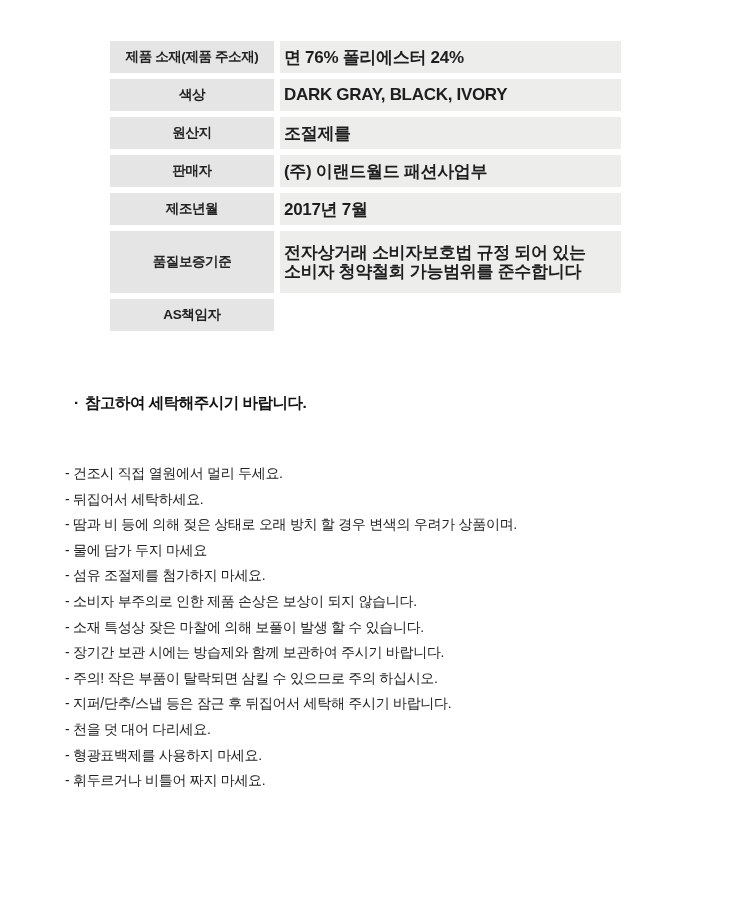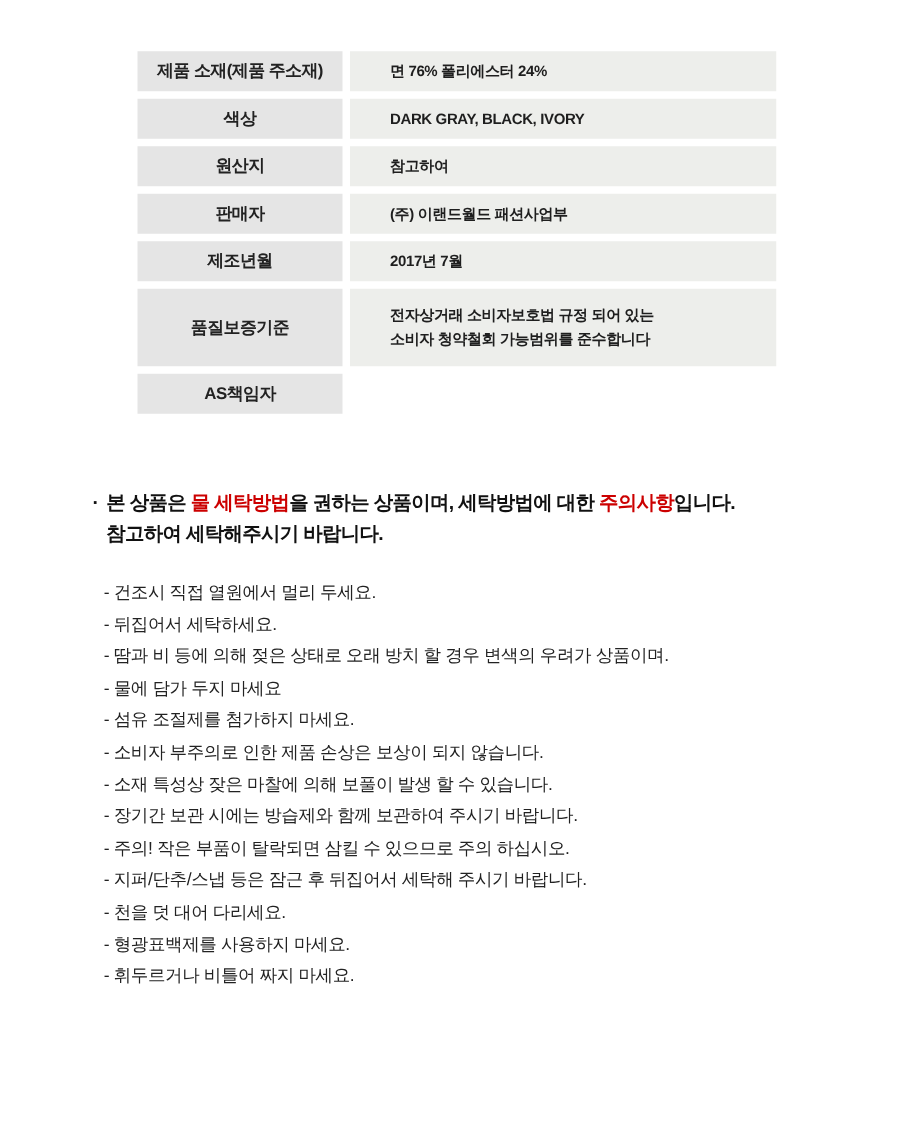--- a/index.html
+++ b/index.html
@@ -42,23 +42,23 @@
     flex-shrink: 0;
   }
   .spec-value {
     width: 341px;
     min-height: 32px;
     margin-left: 6px;
     background: #edeeeb;
     display: flex;
     flex-direction: column;
     justify-content: center;
-    padding-left: 32px;
+    padding-left: 4px;
     box-sizing: border-box;
-    font-size: 12px;
+    font-size: 17px;
     font-weight: 600;
     letter-spacing: -0.3px;
     color: #1e1e1e;
   }
   .spec-row.tall .spec-label,
   .spec-row.tall .spec-value { min-height: 62px; }
   .spec-value .vline { line-height: 19px; }
 
   
   .notice {
@@ -75,21 +75,21 @@
   }
   .notice-bullet {
     width: 11px;
     flex-shrink: 0;
   }
   .red { color: #cc0000; }
 
   
   .care-list {
     position: absolute;
-    left: 83px;
+    left: 65px;
     top: 461px;
     width: 620px;
   }
   .care-item {
     font-size: 14px;
     line-height: 25.6px;
     letter-spacing: -0.3px;
     color: #222222;
   }
 </style>
@@ -103,21 +103,21 @@
     <div class="spec-value">면 76% 폴리에스터 24%</div>
   </div>
 
   <div class="spec-row">
     <div class="spec-label">색상</div>
     <div class="spec-value">DARK GRAY, BLACK, IVORY</div>
   </div>
 
   <div class="spec-row">
     <div class="spec-label">원산지</div>
-    <div class="spec-value">참고하여</div>
+    <div class="spec-value">조절제를</div>
   </div>
 
   <div class="spec-row">
     <div class="spec-label">판매자</div>
     <div class="spec-value">(주) 이랜드월드 패션사업부</div>
   </div>
 
   <div class="spec-row">
     <div class="spec-label">제조년월</div>
     <div class="spec-value">2017년 7월</div>
@@ -133,21 +133,20 @@
 
   <div class="spec-row">
     <div class="spec-label">AS책임자</div>
   </div>
 
 </div>
 
 <div class="notice">
   <div class="notice-bullet">·</div>
   <div class="notice-text">
-    <div><span>본 상품은 </span><span class="red">물 세탁방법</span><span>을 권하는 상품이며, 세탁방법에 대한 </span><span class="red">주의사항</span><span>입니다.</span></div>
     <div>참고하여 세탁해주시기 바랍니다.</div>
   </div>
 </div>
 
 <div class="care-list">
   <div class="care-item">- 건조시 직접 열원에서 멀리 두세요.</div>
   <div class="care-item">- 뒤집어서 세탁하세요.</div>
   <div class="care-item">- 땀과 비 등에 의해 젖은 상태로 오래 방치 할 경우 변색의 우려가 상품이며.</div>
   <div class="care-item">- 물에 담가 두지 마세요</div>
   <div class="care-item">- 섬유 조절제를 첨가하지 마세요.</div>

